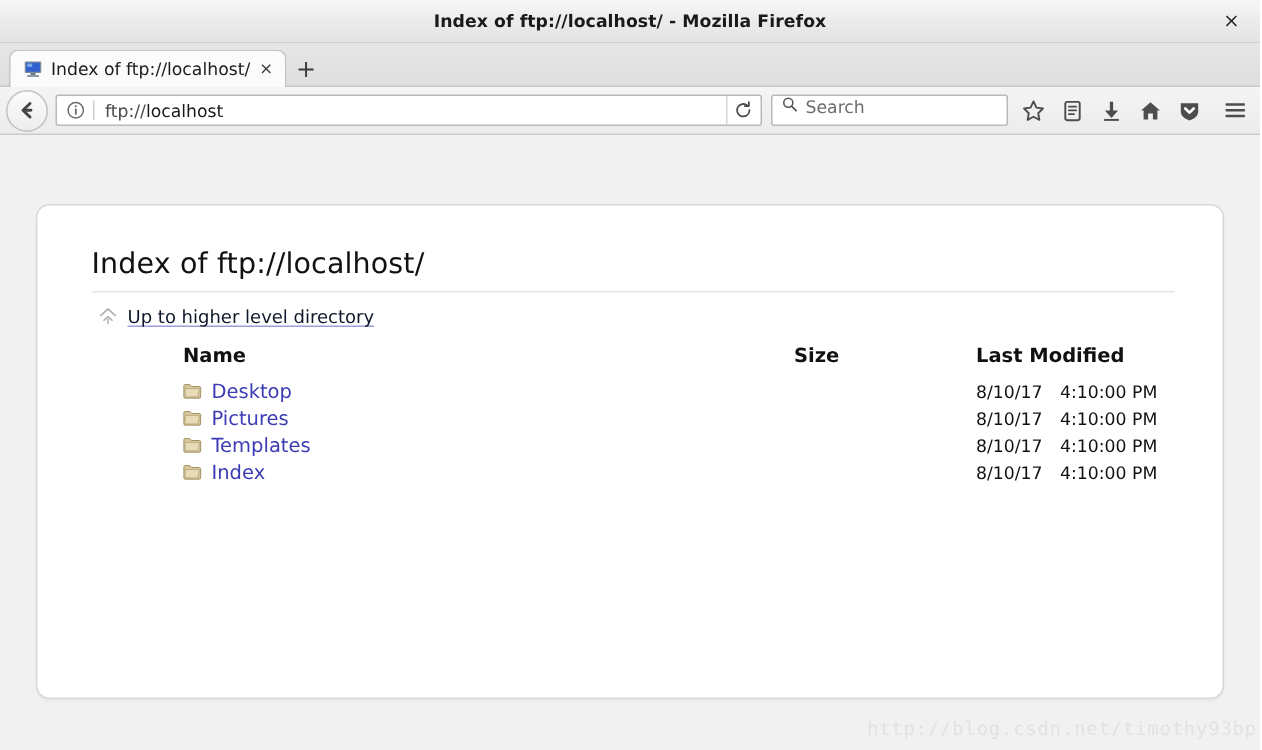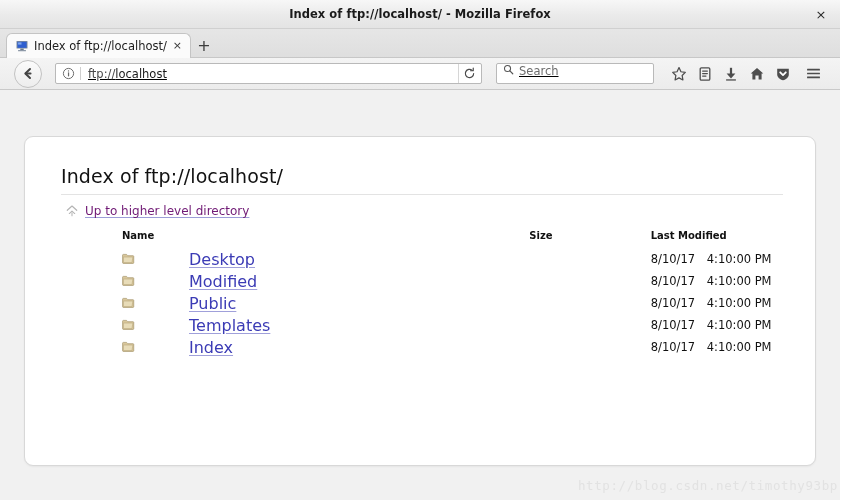--- a/index.html
+++ b/index.html
@@ -130,24 +130,23 @@
 
   
   .navbar {
     position: relative;
     height: 32px;
     flex: 0 0 32px;
     background: linear-gradient(to bottom, #f4f4f4 0%, #ececec 100%);
     border-bottom: 1px solid #c9c9c9;
     display: flex;
     align-items: center;
-    padding: 0 14px;
-    gap: 8px;
-    box-sizing: border-box;
-    text-decoration: underline;
+    padding: 0 4px;
+    gap: 0;
+    box-sizing: border-box;
   }
   .nav-btn {
     width: 24px;
     height: 24px;
     display: flex;
     align-items: center;
     justify-content: center;
     flex: 0 0 auto;
     cursor: pointer;
   }
@@ -262,37 +261,37 @@
     margin: 0 32px 0 36px;
   }
   .uplink-row {
     padding: 9px 0 6px 40px;
     display: flex;
     align-items: center;
     gap: 6px;
   }
   .uplink-text {
     font-size: 12px;
-    color: #701a75;
+    color: #0f172a;
     text-decoration: underline;
     text-decoration-color: #9d9dd8;
     text-underline-offset: 2px;
     cursor: pointer;
     white-space: nowrap;
   }
 
   
   .listing {
     width: 100%;
     border-collapse: collapse;
     margin-top: 6px;
     table-layout: fixed;
   }
   .listing th {
-    font-size: 10px;
+    font-size: 13px;
     font-weight: bold;
     color: #111111;
     padding: 0 0 7px 0;
     text-align: left;
     vertical-align: bottom;
     white-space: nowrap;
   }
   .col-name  { width: 473px; padding-left: 97px !important; box-sizing: border-box; }
   .col-size  { width: 80px;  text-align: right; padding-right: 2px !important; }
   .col-date  { width: 186px; padding-left: 34px !important; box-sizing: border-box; }
@@ -306,27 +305,25 @@
   .cell-name {
     padding-left: 97px !important;
     box-sizing: border-box;
   }
   .name-inner {
     display: flex;
     align-items: center;
     gap: 6px;
   }
   .file-link {
-    font-size: 16px;
+    font-size: 13px;
     color: #3b3bb5;
-    text-decoration: underline;
     text-decoration-color: #a0a0da;
     text-underline-offset: 2px;
     cursor: pointer;
-    margin-left: 48px;
   }
   .cell-size { text-align: right !important; padding-right: 2px !important; color: #111; }
   .cell-date {
     padding-left: 34px !important;
     box-sizing: border-box;
     color: #111111;
   }
   .date-inner { display: flex; align-items: baseline; }
   .d-day  { display: inline-block; width: 56px; }
   .d-time { display: inline-block; }
@@ -513,97 +510,77 @@
 
   <tr>
     <td class="cell-name">
       <span class="name-inner">
         <span class="folder-ico">
           <svg width="13" height="12" viewBox="0 0 14 13">
             <path d="M0.6 2.3 C0.6 1.85 0.95 1.5 1.4 1.5 H4.9 L6.2 2.9 H11.9 C12.35 2.9 12.7 3.25 12.7 3.7 V10.5 C12.7 10.95 12.35 11.3 11.9 11.3 H1.4 C0.95 11.3 0.6 10.95 0.6 10.5 Z" fill="#d9c79b" stroke="#a08f63" stroke-width="0.7"></path>
             <path d="M1.5 4.4 H11.8 L10.7 10.4 H1.5 Z" fill="#e8dcb8" stroke="#b3a276" stroke-width="0.55"></path>
           </svg>
         </span>
-        <span class="file-link">Modified</span>
+        <span class="file-link">Pictures</span>
       </span>
     </td>
     <td class="cell-size"></td>
     <td class="cell-date">
       <span class="date-inner">
         <span class="d-day">8/10/17</span>
         <span class="d-time">4:10:00 PM</span>
       </span>
     </td>
   </tr>
+
 
 
 
 
   <tr>
     <td class="cell-name">
       <span class="name-inner">
         <span class="folder-ico">
           <svg width="13" height="12" viewBox="0 0 14 13">
             <path d="M0.6 2.3 C0.6 1.85 0.95 1.5 1.4 1.5 H4.9 L6.2 2.9 H11.9 C12.35 2.9 12.7 3.25 12.7 3.7 V10.5 C12.7 10.95 12.35 11.3 11.9 11.3 H1.4 C0.95 11.3 0.6 10.95 0.6 10.5 Z" fill="#d9c79b" stroke="#a08f63" stroke-width="0.7"></path>
             <path d="M1.5 4.4 H11.8 L10.7 10.4 H1.5 Z" fill="#e8dcb8" stroke="#b3a276" stroke-width="0.55"></path>
           </svg>
         </span>
-        <span class="file-link">Public</span>
+        <span class="file-link">Templates</span>
       </span>
     </td>
     <td class="cell-size"></td>
     <td class="cell-date">
       <span class="date-inner">
         <span class="d-day">8/10/17</span>
         <span class="d-time">4:10:00 PM</span>
       </span>
     </td>
   </tr>
 
   <tr>
     <td class="cell-name">
       <span class="name-inner">
         <span class="folder-ico">
           <svg width="13" height="12" viewBox="0 0 14 13">
             <path d="M0.6 2.3 C0.6 1.85 0.95 1.5 1.4 1.5 H4.9 L6.2 2.9 H11.9 C12.35 2.9 12.7 3.25 12.7 3.7 V10.5 C12.7 10.95 12.35 11.3 11.9 11.3 H1.4 C0.95 11.3 0.6 10.95 0.6 10.5 Z" fill="#d9c79b" stroke="#a08f63" stroke-width="0.7"></path>
             <path d="M1.5 4.4 H11.8 L10.7 10.4 H1.5 Z" fill="#e8dcb8" stroke="#b3a276" stroke-width="0.55"></path>
           </svg>
         </span>
-        <span class="file-link">Templates</span>
+        <span class="file-link">Index</span>
       </span>
     </td>
     <td class="cell-size"></td>
     <td class="cell-date">
       <span class="date-inner">
         <span class="d-day">8/10/17</span>
         <span class="d-time">4:10:00 PM</span>
       </span>
     </td>
   </tr>
-
-  <tr>
-    <td class="cell-name">
-      <span class="name-inner">
-        <span class="folder-ico">
-          <svg width="13" height="12" viewBox="0 0 14 13">
-            <path d="M0.6 2.3 C0.6 1.85 0.95 1.5 1.4 1.5 H4.9 L6.2 2.9 H11.9 C12.35 2.9 12.7 3.25 12.7 3.7 V10.5 C12.7 10.95 12.35 11.3 11.9 11.3 H1.4 C0.95 11.3 0.6 10.95 0.6 10.5 Z" fill="#d9c79b" stroke="#a08f63" stroke-width="0.7"></path>
-            <path d="M1.5 4.4 H11.8 L10.7 10.4 H1.5 Z" fill="#e8dcb8" stroke="#b3a276" stroke-width="0.55"></path>
-          </svg>
-        </span>
-        <span class="file-link">Index</span>
-      </span>
-    </td>
-    <td class="cell-size"></td>
-    <td class="cell-date">
-      <span class="date-inner">
-        <span class="d-day">8/10/17</span>
-        <span class="d-time">4:10:00 PM</span>
-      </span>
-    </td>
-  </tr>
 </tbody>
       </table>
 
     </div>
 
     <div class="watermark">http://blog.csdn.net/timothy93bp</div>
 
   </div>
 </div>
 

